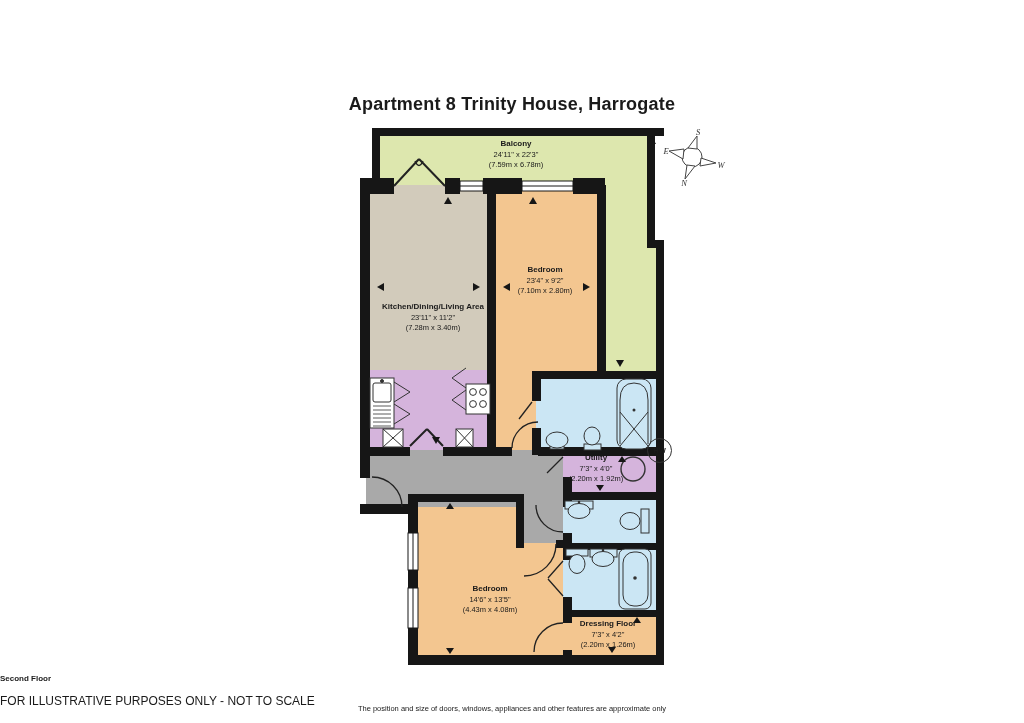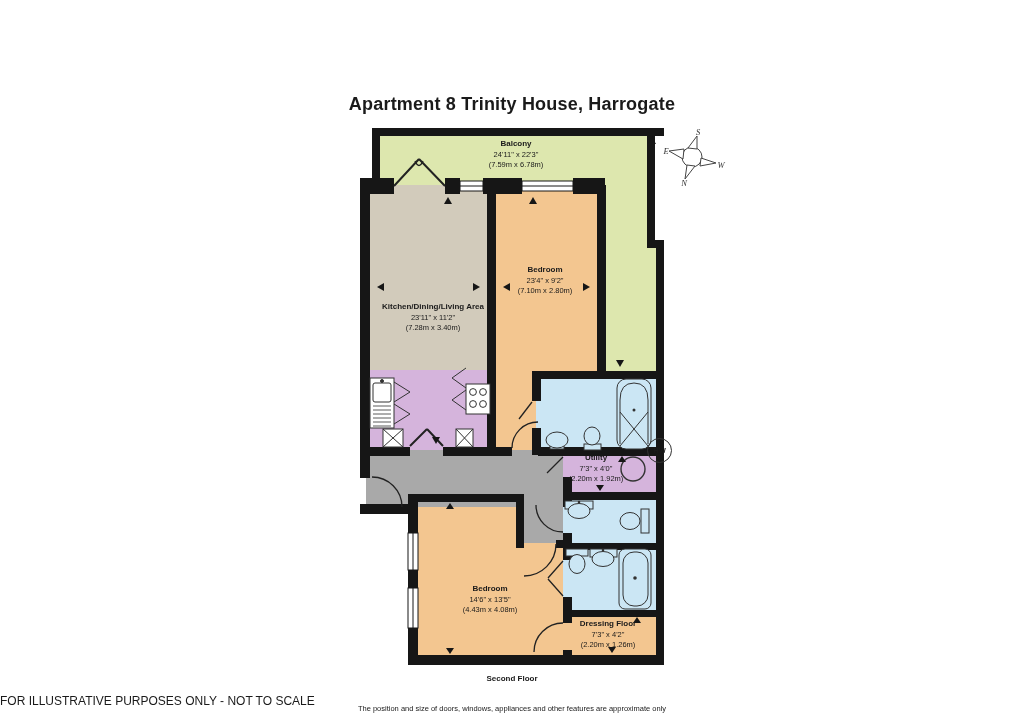--- a/index.html
+++ b/index.html
@@ -19,21 +19,21 @@
   .room-dim{font-size:7.5px;line-height:10.5px;display:block;}
   .hw-circle{
     position:absolute;left:621px;top:438px;width:23px;height:23px;border:1.5px solid #333;
     border-radius:50%;font-size:7.5px;font-weight:bold;text-align:center;line-height:23px;margin-left:26px;
   }
   .compass-letter{
     position:absolute;transform:translate(-50%,-50%);
     font-family:"Liberation Serif",serif;font-style:italic;font-size:8.5px;color:#333;
   }
   .floor-label{
-    position:absolute;left:0;top:674px;width:1024px;text-align:center;
+    position:absolute;left:0;top:674px;width:1024px;
     font-size:8px;font-weight:bold;
   }
   .disclaimer1{position:absolute;left:0;top:694px;width:1024px;text-align:left;font-size:12px;}
   .disclaimer2{position:absolute;left:0;top:704px;width:1024px;text-align:center;font-size:7.5px;}
 </style>
 </head>
 <body>
 
 <div class="canvas">
 

